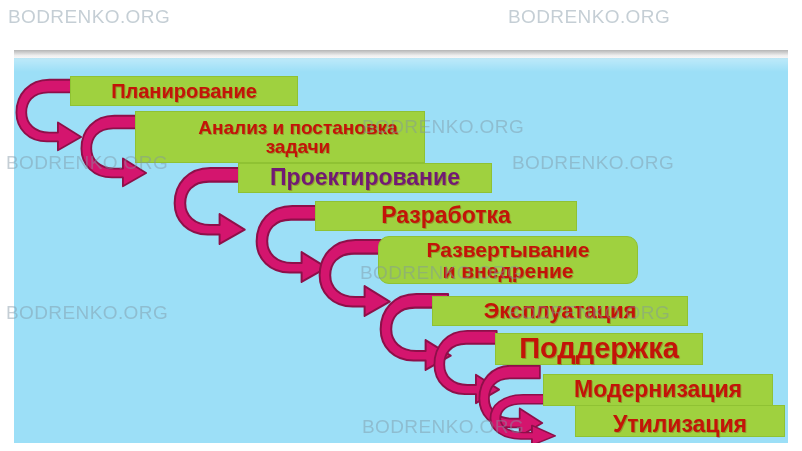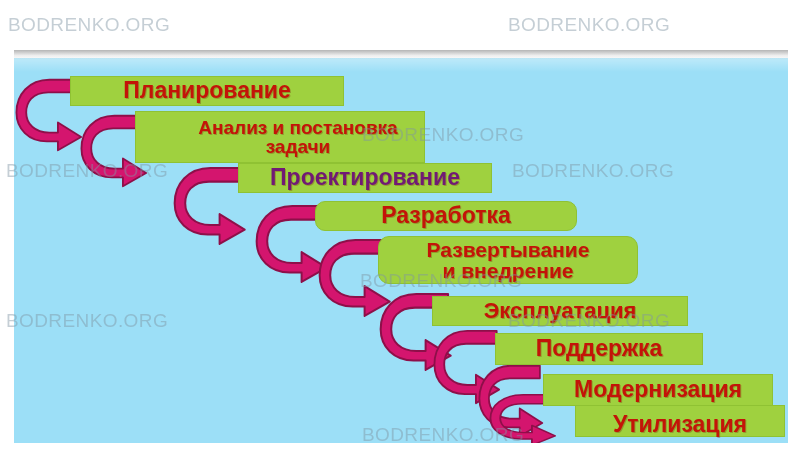--- a/index.html
+++ b/index.html
@@ -123,35 +123,35 @@
             <path d="M 96 6 L 96 26 L 46 26 C 20 26 10 42 10 58 C 10 76 24 90 48 90 L 62 90 L 62 74 L 100 97 L 62 118 L 62 104 L 44 104 C 14 104 -6 84 -6 58 C -6 30 14 6 48 6 Z" fill="#d4156e" stroke="#8e0f49" stroke-width="3" stroke-linejoin="round"></path>
           </svg>
         </div>
         <div class="arrow" style="left: 474px; top: 334px; width: 72px; height: 56px;">
           <svg width="72" height="56" viewBox="-10 0 118 124" preserveAspectRatio="none">
             <path d="M 96 6 L 96 26 L 46 26 C 20 26 10 42 10 58 C 10 76 24 90 48 90 L 62 90 L 62 74 L 100 97 L 62 118 L 62 104 L 44 104 C 14 104 -6 84 -6 58 C -6 30 14 6 48 6 Z" fill="#d4156e" stroke="#8e0f49" stroke-width="3" stroke-linejoin="round"></path>
           </svg>
         </div>
       </div>
     <div id="box-layer">
-        <div class="box" style="left: 56px; top: 18px; width: 274px; height: 30px; background: rgb(159, 209, 63); color: rgb(195, 20, 8); font-size: 23px;"><span>Планирование</span></div>
+        <div class="box" style="left: 56px; top: 18px; width: 228px; height: 30px; background: rgb(159, 209, 63); color: rgb(195, 20, 8); font-size: 20px;"><span>Планирование</span></div>
         <div class="box" style="left: 121px; top: 53px; width: 290px; height: 52px; background: rgb(159, 209, 63); color: rgb(195, 20, 8); font-size: 19px; padding-left: 36px;"><span>Анализ и постановка
 задачи</span></div>
         <div class="box" style="left: 224px; top: 105px; width: 254px; height: 30px; background: rgb(159, 209, 63); color: #701a75; font-size: 23px;"><span>Проектирование</span></div>
-        <div class="box" style="left: 301px; top: 143px; width: 262px; height: 30px; background: rgb(159, 209, 63); color: rgb(195, 20, 8); font-size: 23px; border-radius: 10px;"><span>Разработка</span></div>
+        <div class="box" style="left: 301px; top: 143px; width: 262px; height: 30px; background: rgb(159, 209, 63); color: rgb(195, 20, 8); font-size: 23px;"><span>Разработка</span></div>
         <div class="box" style="left: 364px; top: 178px; width: 260px; height: 48px; background: rgb(159, 209, 63); color: rgb(195, 20, 8); font-size: 21px; border-radius: 11px;"><span>Развертывание
 и внедрение</span></div>
         <div class="box" style="left: 418px; top: 238px; width: 256px; height: 30px; background: rgb(159, 209, 63); color: rgb(195, 20, 8); font-size: 22px;"><span>Эксплуатация</span></div>
-        <div class="box" style="left: 481px; top: 275px; width: 208px; height: 32px; background: rgb(159, 209, 63); color: rgb(195, 20, 8); font-size: 23px;"><span>Поддержка</span></div>
+        <div class="box" style="left: 481px; top: 275px; width: 208px; height: 32px; background: rgb(159, 209, 63); color: rgb(195, 20, 8); font-size: 29px;"><span>Поддержка</span></div>
         <div class="box" style="left: 529px; top: 316px; width: 230px; height: 32px; background: rgb(159, 209, 63); color: rgb(195, 20, 8); font-size: 23px;"><span>Модернизация</span></div>
         <div class="box" style="left: 561px; top: 347px; width: 210px; height: 32px; background: rgb(159, 209, 63); color: rgb(195, 20, 8); font-size: 23px; align-items: flex-end;"><span>Утилизация</span></div>
       </div>
   </div>
 
-  <div id="wm-layer" style="position: absolute; left: 0px; top: 8px; width: 802px; height: 414px; z-index: 30; pointer-events: none;">
+  <div id="wm-layer" style="position: absolute; left: 0px; top: 0px; width: 802px; height: 414px; z-index: 30; pointer-events: none;">
       <div class="wm ontop" style="left: 8px; top: 6px; font-size: 19px; color: rgb(127, 149, 163);">BODRENKO.ORG</div>
       <div class="wm ontop" style="left: 508px; top: 6px; font-size: 19px; color: rgb(127, 149, 163);">BODRENKO.ORG</div>
       <div class="wm ontop" style="left: 362px; top: 116px; font-size: 19px; color: rgb(127, 149, 163);">BODRENKO.ORG</div>
       <div class="wm ontop" style="left: 6px; top: 152px; font-size: 19px; color: rgb(127, 149, 163);">BODRENKO.ORG</div>
       <div class="wm ontop" style="left: 512px; top: 152px; font-size: 19px; color: rgb(127, 149, 163);">BODRENKO.ORG</div>
       <div class="wm ontop" style="left: 360px; top: 262px; font-size: 19px; color: rgb(127, 149, 163);">BODRENKO.ORG</div>
       <div class="wm ontop" style="left: 6px; top: 302px; font-size: 19px; color: rgb(127, 149, 163);">BODRENKO.ORG</div>
       <div class="wm ontop" style="left: 508px; top: 302px; font-size: 19px; color: rgb(127, 149, 163);">BODRENKO.ORG</div>
       <div class="wm ontop" style="left: 362px; top: 416px; font-size: 19px; color: rgb(127, 149, 163);">BODRENKO.ORG</div>
     </div>

